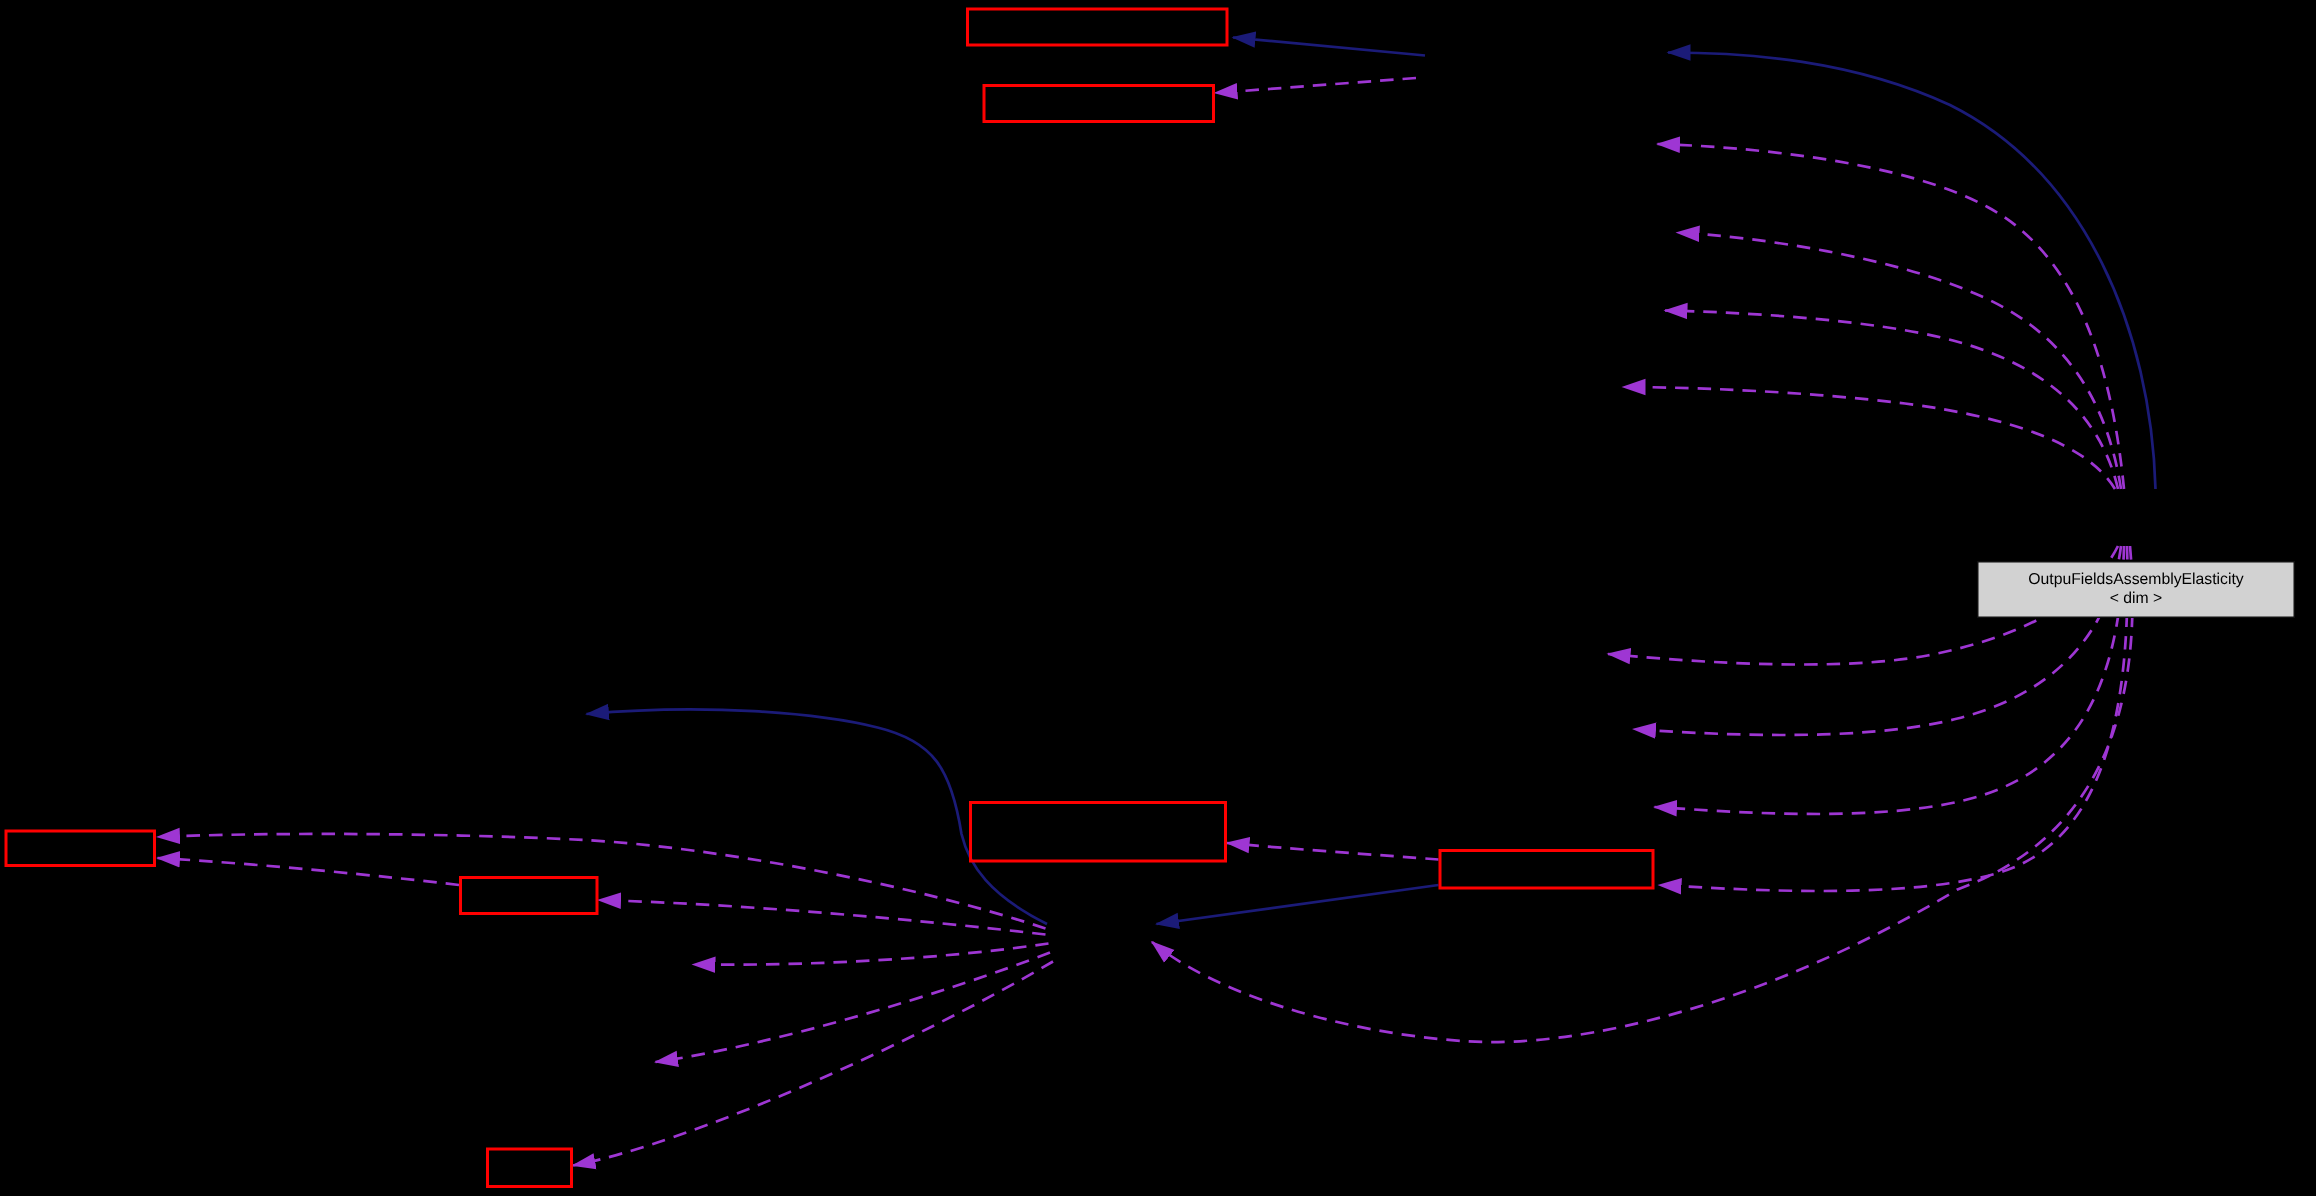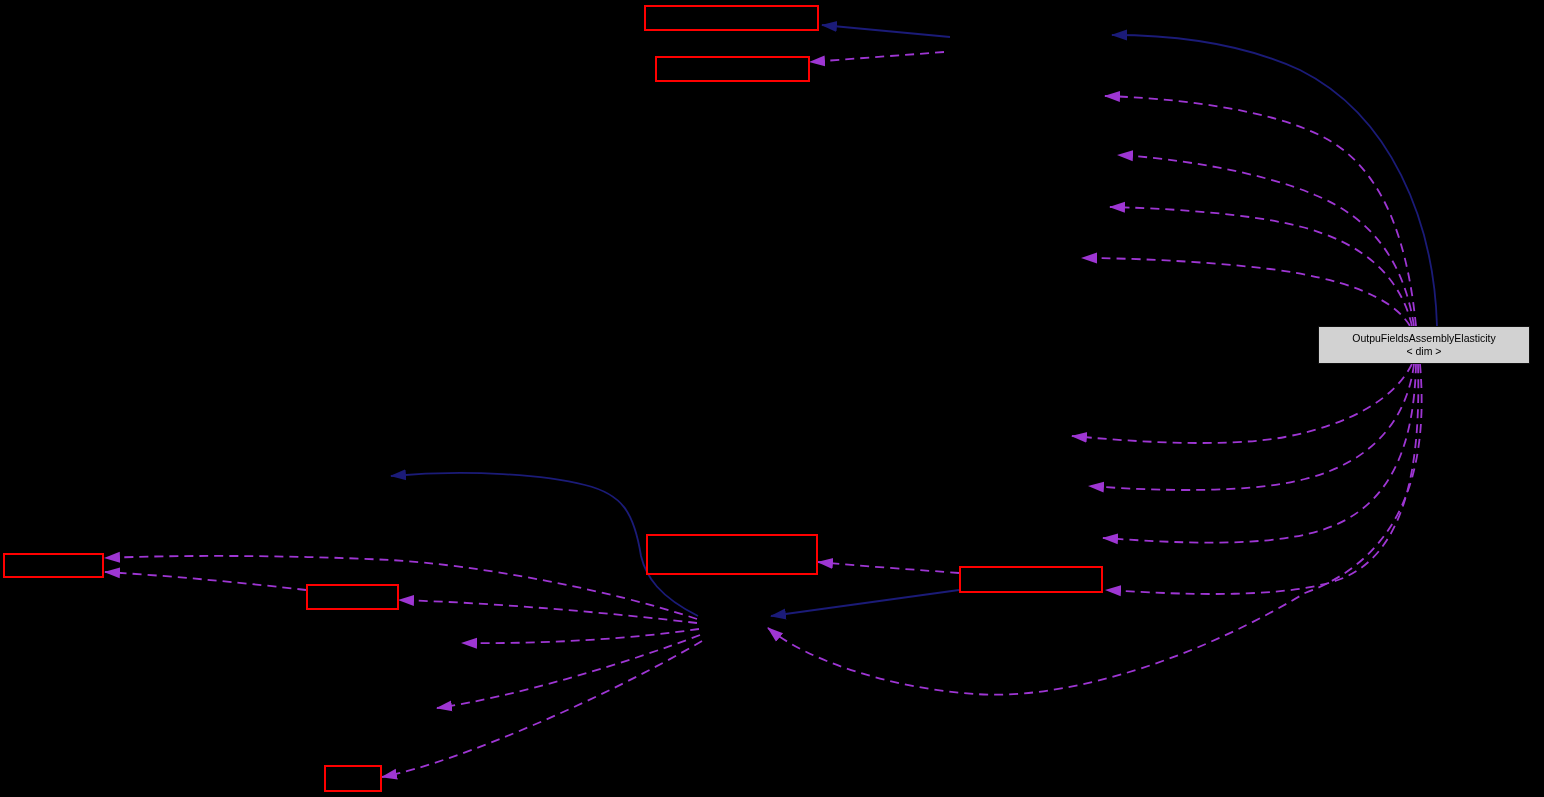--- a/index.html
+++ b/index.html
@@ -5,20 +5,21 @@
   html,body{margin:0;padding:0;background:#000;}
   .canvas{position:relative;background:#000;overflow:hidden;}
   .canvas svg{position:absolute;left:0;top:0;}
   .red-node{position:absolute;box-sizing:border-box;border:2px solid #ff0000;background:transparent;}
   .current-node{
     position:absolute;box-sizing:border-box;
     display:flex;flex-direction:column;justify-content:center;align-items:center;
     font-family:"Liberation Sans","DejaVu Sans",sans-serif;
     font-size:10.5px;line-height:13px;text-align:center;
     border:1px solid #101010;
+    margin-top:48px;
   }
 </style>
 </head>
 <body>
 
 <div class="canvas" id="canvas" style="width: 1544px; height: 797px; background: rgb(0, 0, 0);">
   <svg id="edges-svg" width="1544" height="797" viewBox="0 0 1544 797">
       <defs>
         <marker id="arrow-usage" markerUnits="userSpaceOnUse" markerWidth="18" markerHeight="14" refX="15" refY="0" orient="auto" viewBox="0 -7 18 14">
           <path d="M 0,-5.5 L 16,0 L 0,5.5 z" fill="#9e36d3"></path>

